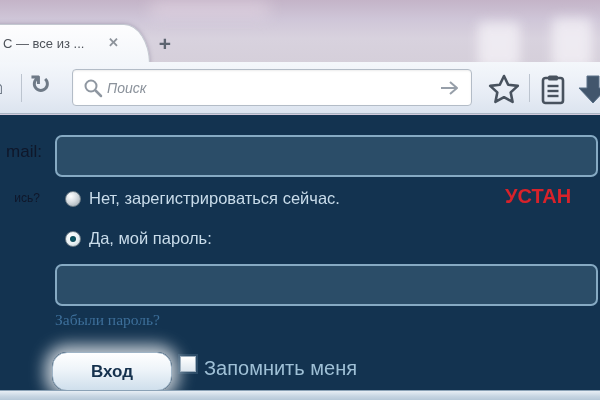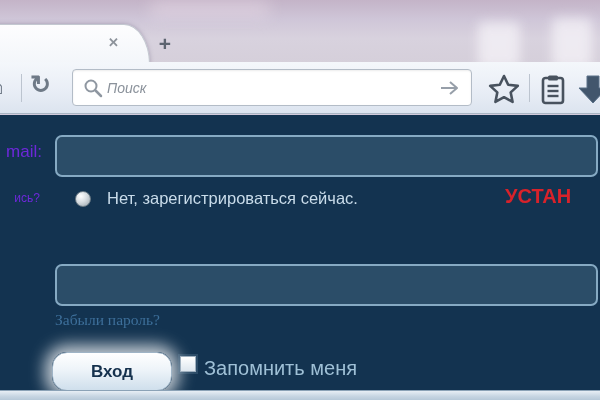--- a/index.html
+++ b/index.html
@@ -41,29 +41,29 @@
   .search-input { position:absolute; left:34px; top:2px; width:320px; height:31px; border:none; outline:none;
     font-family:"Liberation Sans", sans-serif; font-style:italic; font-size:14px; color:#555; background:transparent; }
   .search-input::placeholder { color:#8b929b; font-style:italic; }
   .go-arrow { position:absolute; right:10px; top:8px; }
   .star-icon { position:absolute; left:487px; top:73px; }
   .clip-icon { position:absolute; left:538px; top:74px; }
   .down-icon { position:absolute; left:576px; top:72px; }
 
   
   .page { position:absolute; left:0; top:115px; width:600px; height:275px; background:#133350; }
-  .fld-label { position:absolute; color:#6d28d9; font-size:17px; }
+  .fld-label { position:absolute; color:#0f172a; font-size:17px; }
   .email-label { left:0px; top:142px; width:42px; text-align:right; }
   .quest-label { left:0px; top:191px; width:40px; text-align:right; font-size:12px; }
   .text-field { position:absolute; left:55px; width:543px; height:42px;
     background:#2b4d68; border:2px solid #86aac3; border-radius:7px;
     color:#dce8f2; font-size:17px; padding:0 10px; outline:none; font-family:"Liberation Sans", sans-serif; }
   .email-field { top:135px; }
   .pass-field { top:264px; }
-  .radio-row { position:absolute; left:75px; display:flex; align-items:center;gap:8px; }
+  .radio-row { position:absolute; left:65px; display:flex; align-items:center; }
   .row-no { top:189px; } .row-yes { top:229px; }
   .radio { width:16px; height:16px; border-radius:50%; margin-right:8px; flex:0 0 16px;
     border:1px solid #6f7e88; position:relative;
     background:radial-gradient(circle at 35% 30%, #ffffff 0%, #d7dde1 45%, #97a2aa 100%); }
   .radio.sel { background:radial-gradient(circle at 40% 35%, #ffffff 0%, #e9f1f4 55%, #b9c6cd 100%); }
   .radio.sel .dot { position:absolute; left:4px; top:4px; width:6px; height:6px; border-radius:50%;
     background:radial-gradient(circle,#0e5e6b 0%,#0a3d4c 100%); }
   .radio-label { color:#c9dcea; font-size:16.5px; white-space:nowrap; }
   .install-text { position:absolute; left:505px; top:185px; color:#d8222a; font-size:20px; font-weight:bold; white-space:nowrap; }
   .forgot-link { position:absolute; left:55px; top:311px; color:#3d6f9a; font-size:15.5px; text-decoration:none;font-family:Liberation Serif, serif; }
@@ -87,20 +87,21 @@
 
 <div id="screen">
 
   <div class="theme-bg">
     <div class="theme-blob blob1"></div>
     <div class="theme-blob blob2"></div>
     <div class="theme-blob blob3"></div>
   </div>
 
   <div class="tab">
+    <span class="tab-title">С — все из ...</span>
     <span class="tab-close">✕</span>
   </div>
   <div class="new-tab">+</div>
 
   <div class="toolbar">
     <span class="home-icon">⌂</span>
     <div class="tb-sep sep1"></div>
     <span class="reload-icon">↻</span>
     <div class="tb-sep sep2"></div>
   </div>
@@ -140,20 +141,26 @@
 
   <div class="fld-label quest-label">ись?</div>
 
   <div class="radio-row row-no">
     <span class="radio"></span>
     <span class="radio-label">Нет, зарегистрироваться сейчас.</span>
   </div>
 
   <div class="install-text">УСТАН</div>
 
+  <div class="radio-row row-yes">
+    <span class="radio sel">
+        <span class="dot"></span>
+      </span>
+    <span class="radio-label">Да, мой пароль:</span>
+  </div>
 
   <input class="text-field pass-field" type="password" style="">
 
   <a class="forgot-link" href="#">Забыли пароль?</a>
 
   <button class="login-btn">Вход</button>
   <div class="remember-box"></div>
   <div class="remember-label">Запомнить меня</div>
 
   <div class="bottom-strip"></div>

